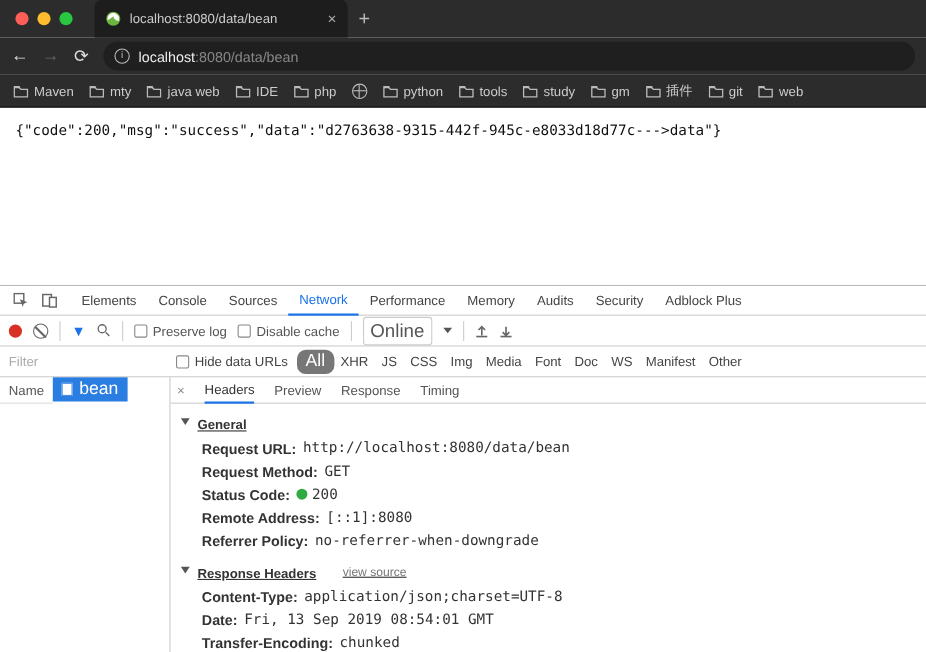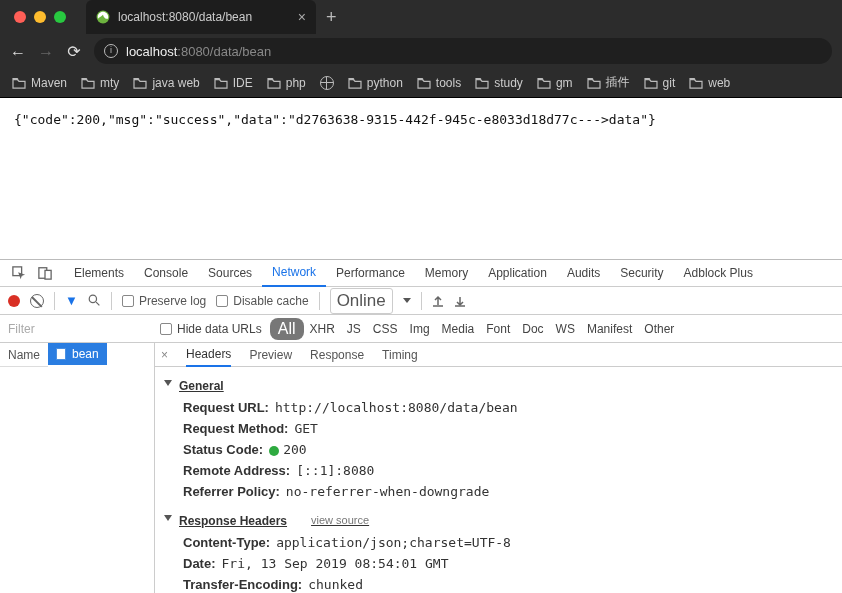--- a/index.html
+++ b/index.html
@@ -55,21 +55,21 @@
   .triangle-down { width:0;height:0;border-left:4px solid transparent;border-right:4px solid transparent;border-top:5px solid #555; }
 
   .dt-filter { height: 28px; display:flex; align-items:center; border-bottom:1px solid #ccc; font-size:12px; color:#444; }
   .filter-input { width:160px; padding:0 8px; color:#aaa; }
   .type-pill { padding:2px 8px; border-radius:8px; background:#777; color:#fff; font-size:16px; }
   .type-item { padding:0 6px; }
 
   .dt-body { display:flex; flex:1; min-height:0; }
   .reqlist { width:155px; border-right:1px solid #ccc; display:flex; flex-direction:row; }
   .reqlist-head { height:24px; display:flex; align-items:center; padding:0 8px; border-bottom:1px solid #ddd; color:#555; font-size:12px; }
-  .reqrow { height:22px; display:flex; align-items:center; gap:6px; padding:0 8px; background:#2a7de1; color:#fff; font-size:12px; }
+  .reqrow { height:22px; display:flex; align-items:center; gap:6px; padding:0 8px; background:#2a7de1; color:#fff; font-size:16px; }
   .reqrow .doc-icon { width:10px;height:12px;background:#fff;border:1px solid #4a90e2; }
 
   .reqdetail { flex:1; display:flex; flex-direction:column; min-width:0; }
   .reqdetail-tabs { height:24px; display:flex; align-items:center; border-bottom:1px solid #ccc; gap:14px; padding-left:6px; font-size:12px; color:#555; }
   .reqdetail-tabs .x { color:#888; padding-right:4px; }
   .rd-tab { height:24px; display:flex; align-items:center; }
   .rd-tab.active { color:#333; border-bottom:2px solid #1a73e8; }
 
   .sections { overflow:auto; padding:8px 10px; font-size:12px; color:#333; }
   .sec-head { display:flex; align-items:flex-start; gap:6px; font-weight:600; color:#333; padding:4px 0;text-decoration:underline; }
@@ -236,21 +236,20 @@
           </svg>
         </span>
     </div>
     <div id="dt-tabs-c" style="display:flex;">
         <span class="dt-tab">Elements</span>
         <span class="dt-tab">Console</span>
         <span class="dt-tab">Sources</span>
         <span class="dt-tab active">Network</span>
         <span class="dt-tab">Performance</span>
         <span class="dt-tab">Memory</span>
-        <span class="dt-tab">Application</span>
         <span class="dt-tab">Audits</span>
         <span class="dt-tab">Security</span>
         <span class="dt-tab">Adblock Plus</span>
       </div>
   </div>
 
   <div class="dt-toolbar">
     <span class="rec-dot"></span>
     <span class="nosym"></span>
     <span class="vbar"></span>

